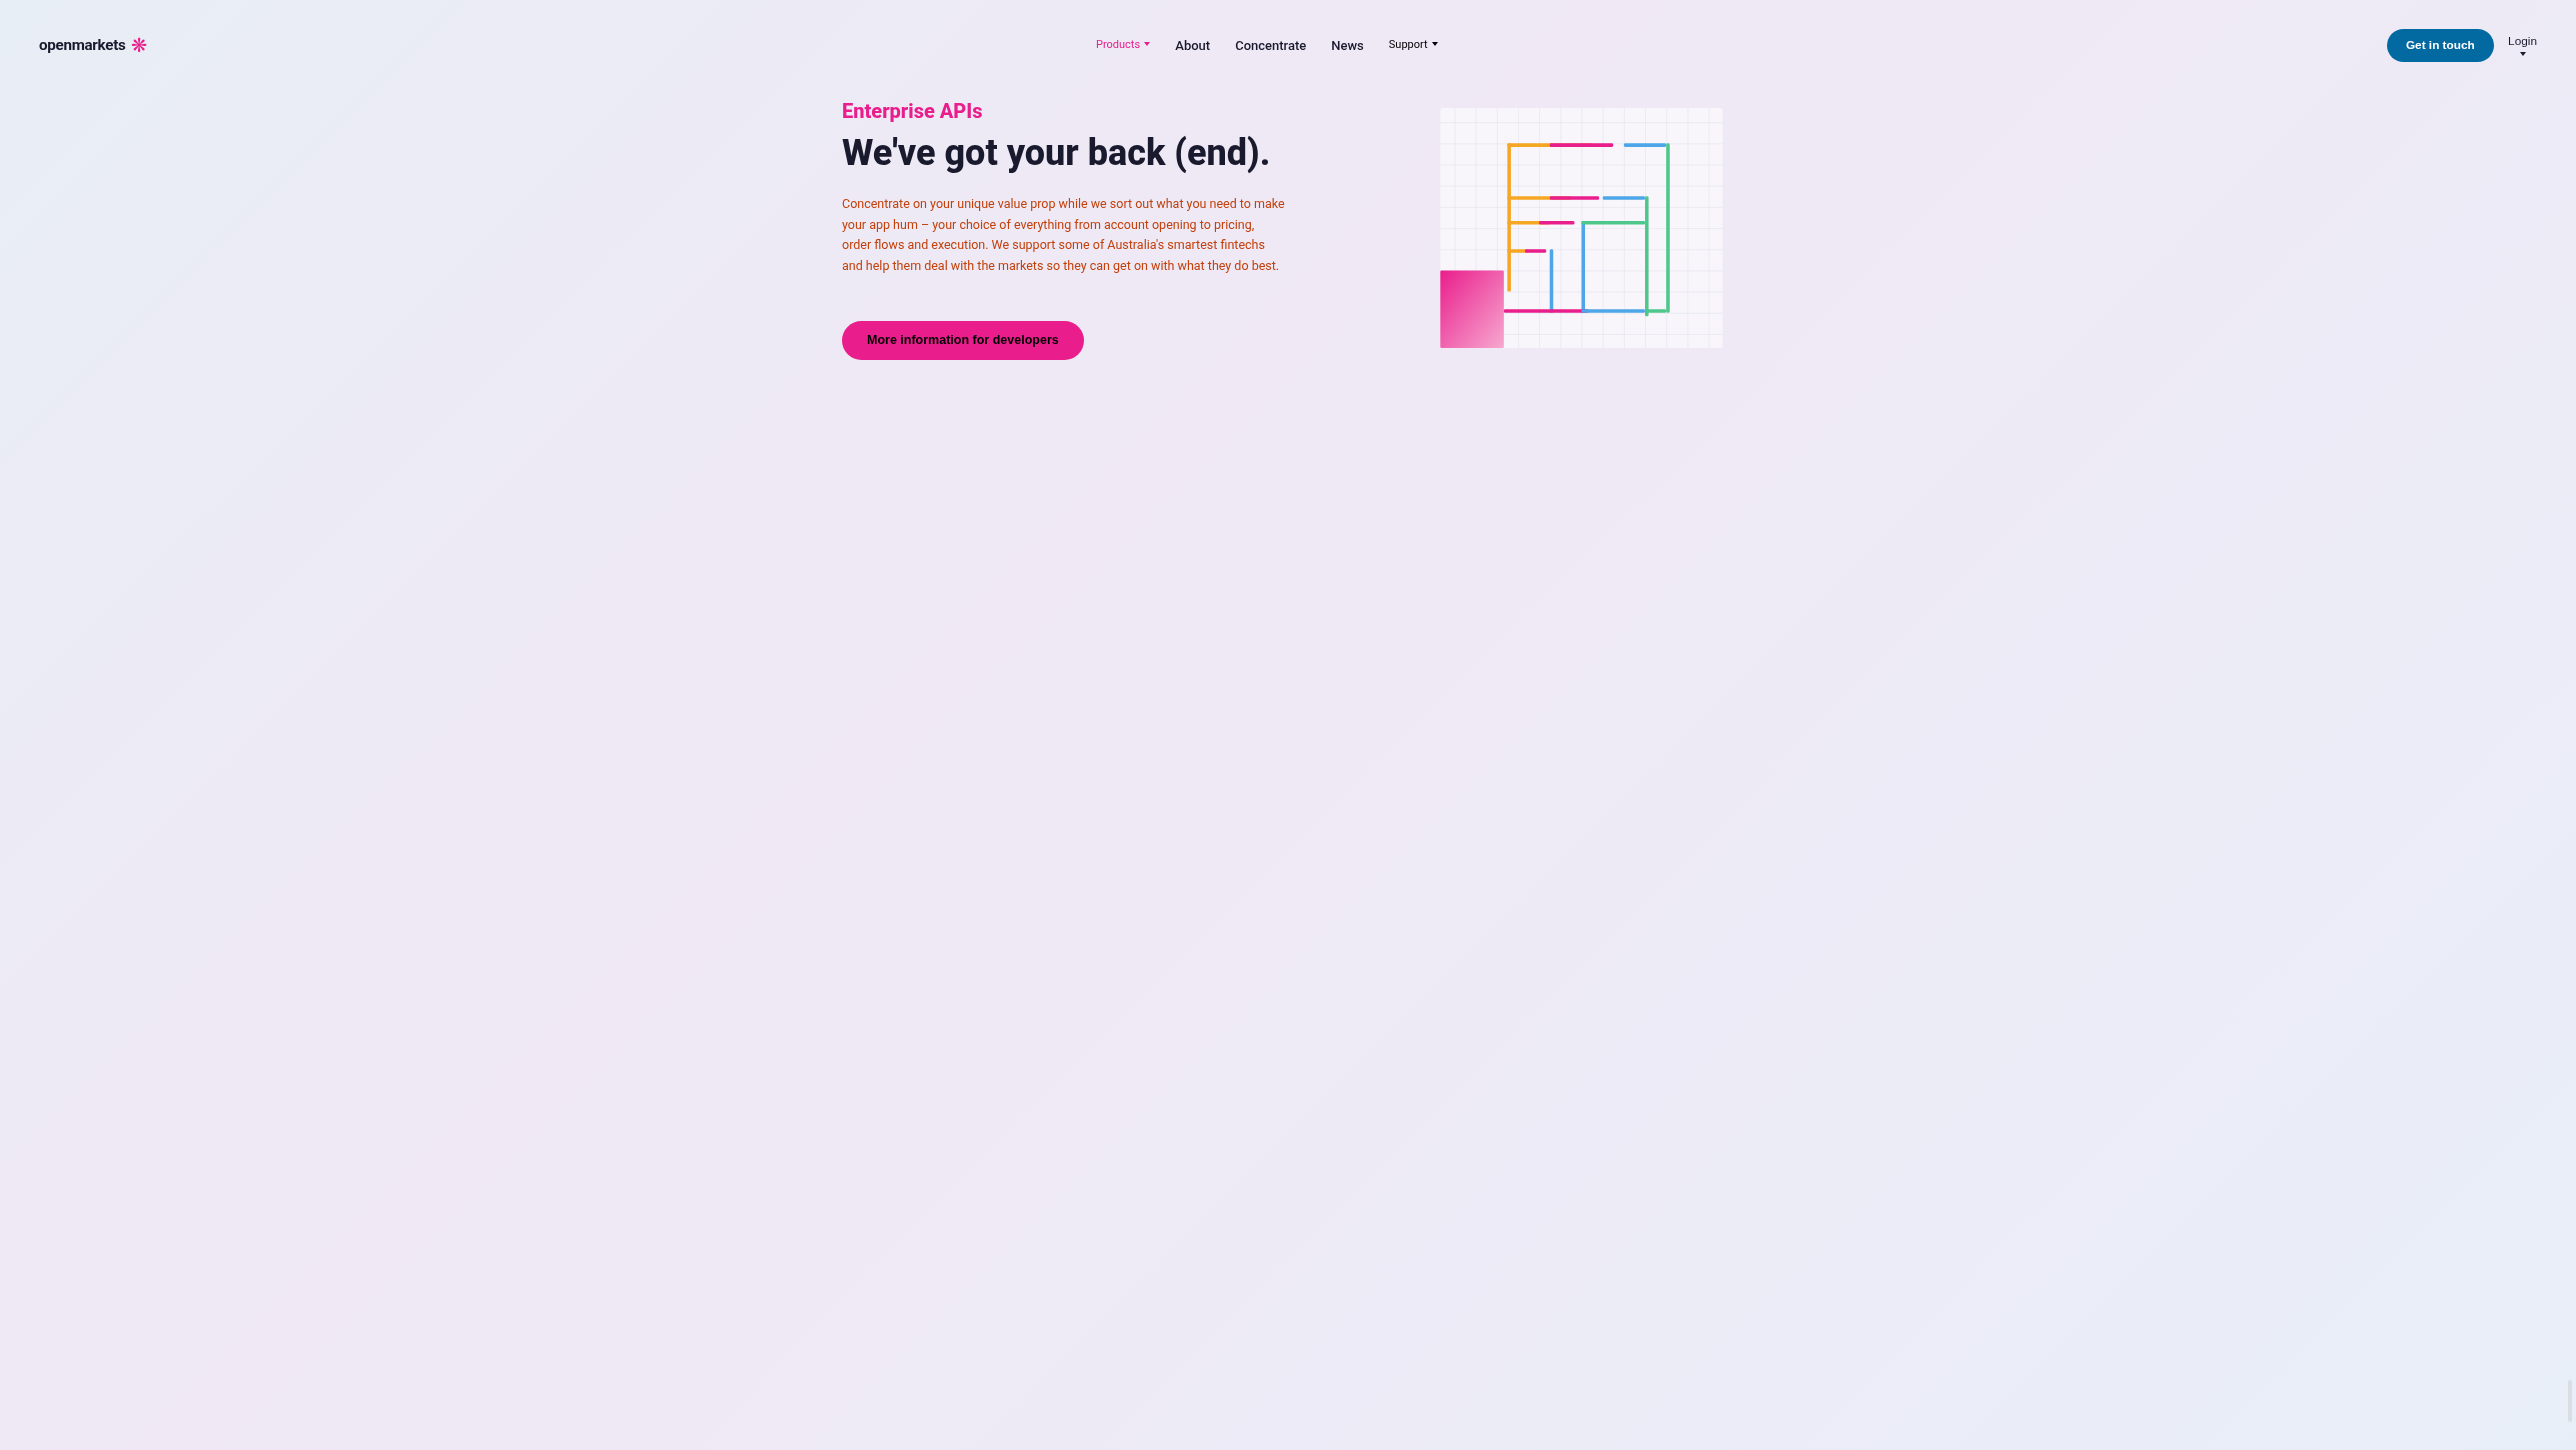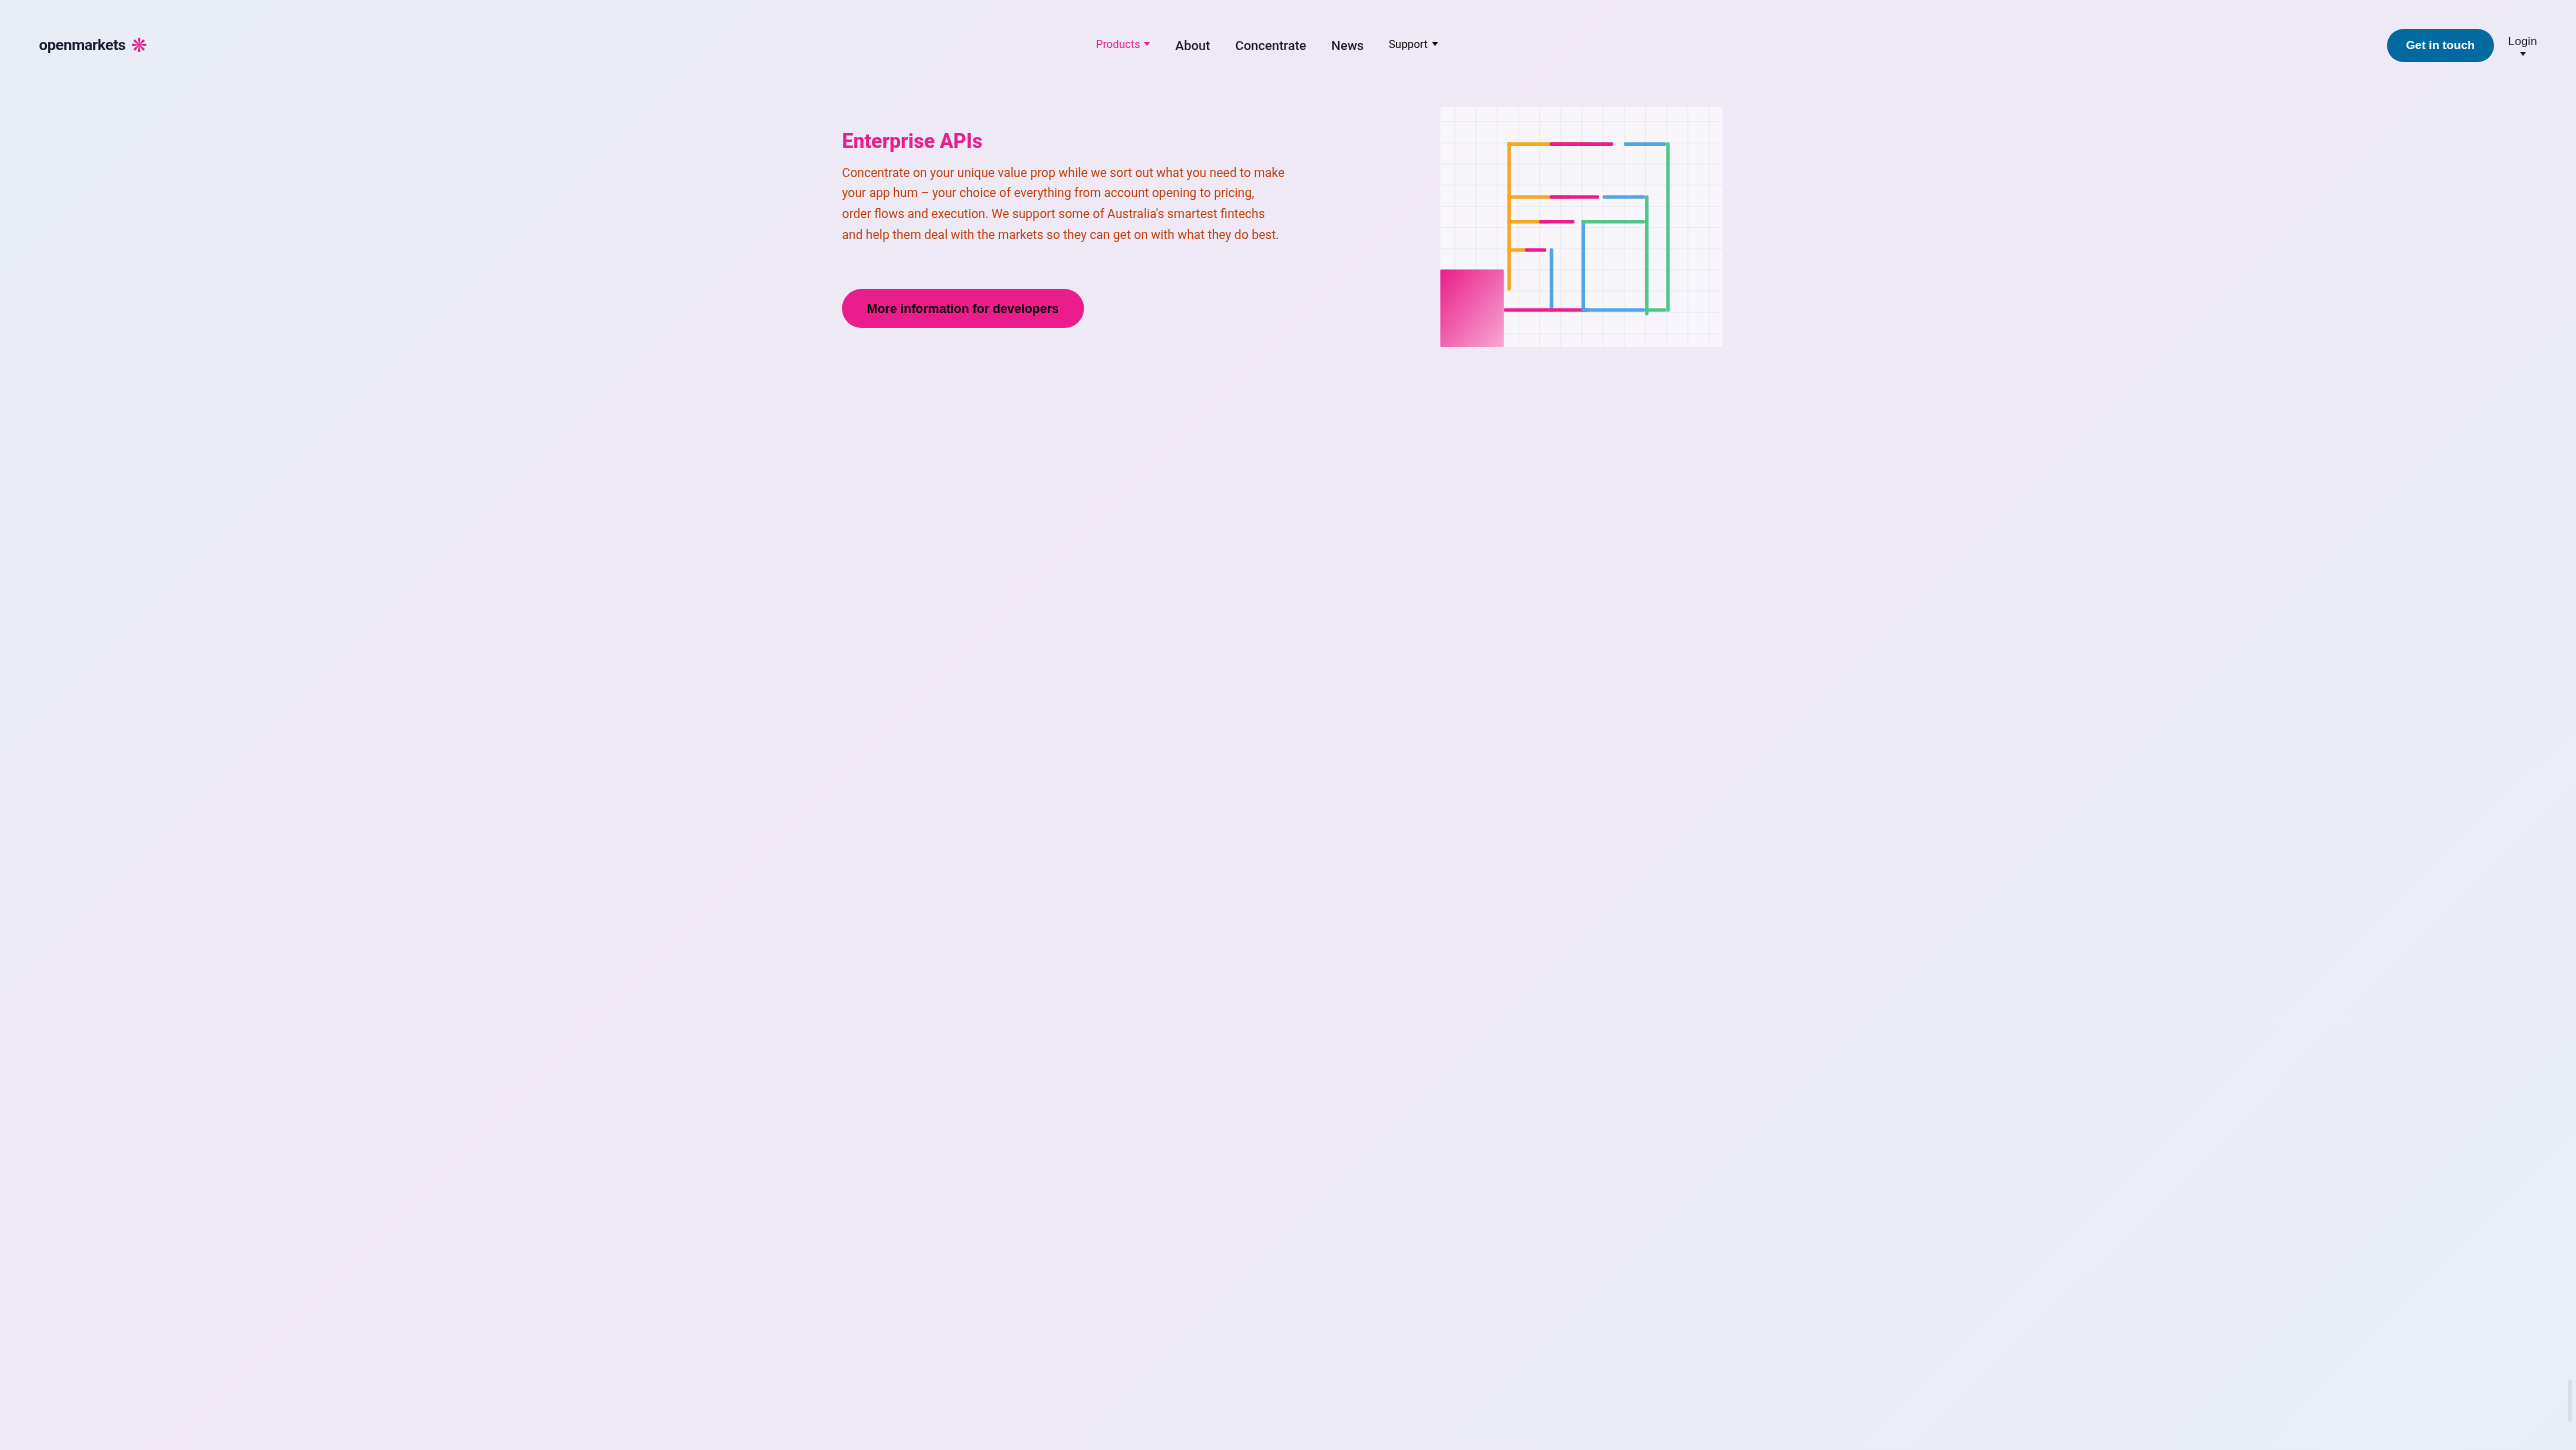--- a/index.html
+++ b/index.html
@@ -216,20 +216,21 @@
     <button class="btn-login">
       <span>Login</span>
       <span class="chevron-down"></span>
     </button>
   </div>
 </nav>
 
 <section class="hero">
   <div class="hero-content">
     <h2 class="hero-tag">Enterprise APIs</h2>
+    <h1 class="hero-title">We've got your back (end).</h1>
     <p class="hero-body">Concentrate on your unique value prop while we sort out what you need to make your app hum – your choice of everything from account opening to pricing, order flows and execution. We support some of Australia's smartest fintechs and help them deal with the markets so they can get on with what they do best.</p>
     <button class="btn-more-info">More information for developers</button>
   </div>
 
   <div class="hero-visual">
     <svg class="grid-illustration" viewBox="0 0 420 360" xmlns="http://www.w3.org/2000/svg">
 
       <defs>
         <pattern id="grid" width="30" height="30" patternUnits="userSpaceOnUse">
           <path d="M 30 0 L 0 0 0 30" fill="none" stroke="#c8d4e0" stroke-width="0.8"></path>

